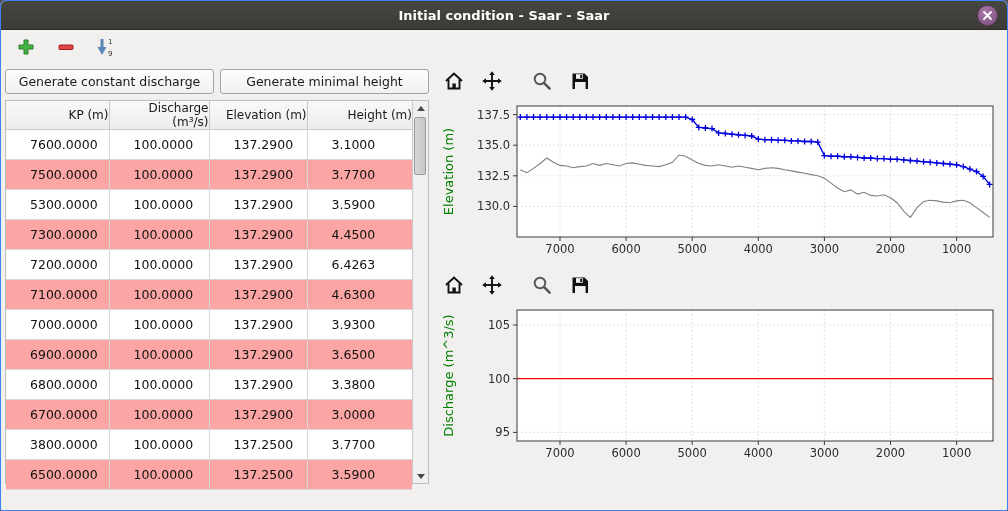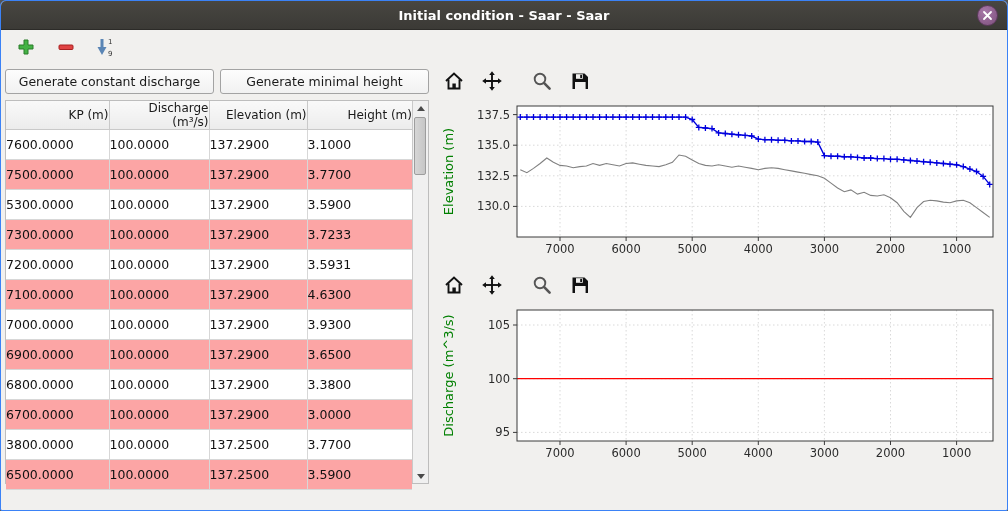--- a/index.html
+++ b/index.html
@@ -42,21 +42,21 @@
   }
   .table-wrap { display:flex; height:384px; border:1px solid #bdbdbd; background:#fff; }
   table.grid { border-collapse:collapse; table-layout:fixed; width:406px; }
   table.grid th {
     height:22px; font-size:12px; font-weight:normal; color:#1a1a1a; text-align:right;
     background:linear-gradient(#f9f9f9,#ececec); border:1px solid #c9c9c9; border-top:none;
   }
   table.grid th:first-child { border-left:none; }
   table.grid th:last-child  { border-right:none; }
   table.grid td {
-    height:30px; font-size:12.5px; color:#111; padding-left:0;
+    height:30px; font-size:12.5px; color:#111; padding-left:24px;
     border:1px solid #d7d7d7; white-space:nowrap; overflow:hidden;
   }
   table.grid td:first-child { border-left:none; }
   table.grid td:last-child  { border-right:none; }
   tr.even td { background:#ffffff; }
   tr.odd  td { background:#fca5a5; }
   .col-kp{width:103px}.col-q{width:100px}.col-z{width:98px}.col-h{width:105px}
   
   .vscroll {
     width:16px; background:#f0f0f0; border-left:1px solid #c9c9c9;
@@ -148,27 +148,27 @@
               <tr class="even">
                 <td>5300.0000</td>
                 <td>100.0000</td>
                 <td>137.2900</td>
                 <td>3.5900</td>
               </tr>
               <tr class="odd">
                 <td>7300.0000</td>
                 <td>100.0000</td>
                 <td>137.2900</td>
-                <td>3.7233</td>
+                <td>4.4500</td>
               </tr>
               <tr class="even">
                 <td>7200.0000</td>
                 <td>100.0000</td>
                 <td>137.2900</td>
-                <td>3.5931</td>
+                <td>6.4263</td>
               </tr>
               <tr class="odd">
                 <td>7100.0000</td>
                 <td>100.0000</td>
                 <td>137.2900</td>
                 <td>4.6300</td>
               </tr>
               <tr class="even">
                 <td>7000.0000</td>
                 <td>100.0000</td>

